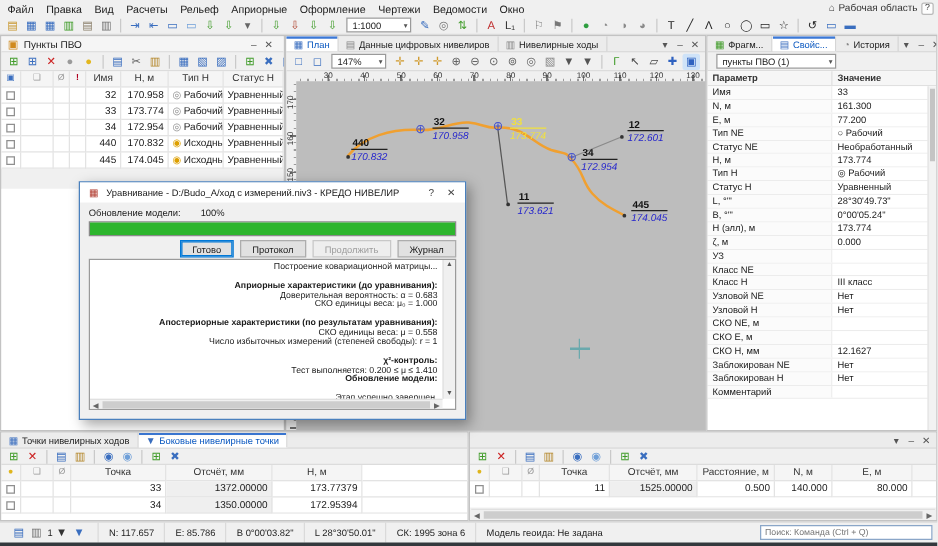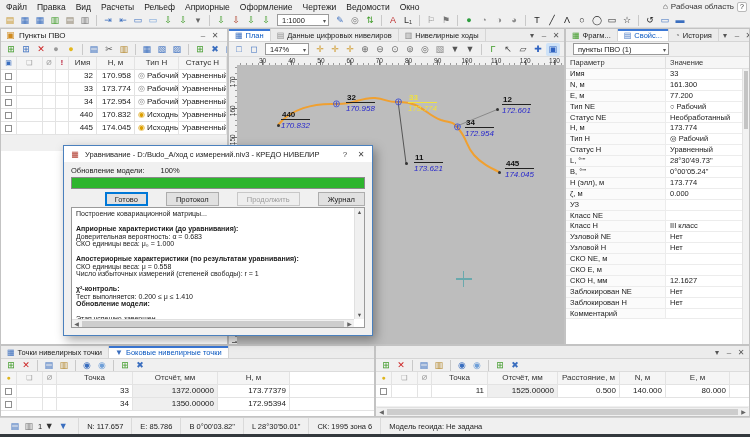--- a/index.html
+++ b/index.html
@@ -96,21 +96,21 @@
   #cursor-cross { position:absolute; width:16px; height:16px; z-index:2; }
   #cursor-cross::before { content:""; position:absolute; left:0; right:0; top:7px; height:1.5px; background:#6aa9ad; }
   #cursor-cross::after { content:""; position:absolute; top:0; bottom:0; left:7px; width:1.5px; background:#6aa9ad; }
 
   
   #right-panel { left:565px; top:28px; width:185px; height:317px; }
   #rp-selrow { height:15px; display:flex; align-items:center; padding:0 4px; background:#f0f0f0; border-bottom:1px solid #dcdcdc; }
   #rp-selector { width:96px; height:12px; }
   #rp-table { position:relative; background:#fff; height:289px; }
   .kv-head { display:flex; height:12px; background:#f6f6f6; border-bottom:1px solid #e0e0e0; font-size:7.5px; color:#333; }
-  .kv-head > div { padding:0 4px; line-height:12px; }
+  .kv-head > div { padding:0 4px; line-height:12px;font-weight:bold; }
   .kv-head .h1 { flex:0 0 100px; border-right:1px solid #e0e0e0; }
   .kv-row { display:flex; height:10.9px; border-bottom:1px solid #ececec; font-size:7.5px; }
   .kv-p { flex:0 0 100px; padding:0 4px; line-height:10.5px; border-right:1px solid #ececec;
     background:#fbfbfb; white-space:nowrap; overflow:hidden; }
   .kv-v { flex:1; padding:0 4px; line-height:10.5px; white-space:nowrap; overflow:hidden; background:#fff; }
   #rp-scroll { position:absolute; right:0; top:12px; bottom:0; width:7px; background:#f2f2f2; border-left:1px solid #e3e3e3; }
   #rp-thumb { position:absolute; left:1px; right:1px; top:2px; height:58px; background:#c4c4c4; }
 
   
   #bottom-left { left:0px; top:345px; width:375px; height:72px; }
@@ -119,25 +119,25 @@
     display:flex; align-items:center; border-top:1px solid #e0e0e0; }
   .hs-arrow { width:9px; height:8px; font-size:6px; color:#666; display:flex; align-items:center; justify-content:center; }
   .hs-thumb { flex:1; height:6px; background:#cdcdcd; margin:0 1px; }
 
   
   #dialog { position:absolute; left:63px; top:145px; width:310px; height:191px; z-index:60;
     background:#f0f0f0; border:1px solid #4a80bd; box-shadow:3px 4px 10px rgba(0,0,0,.35); }
   #dlg-title { height:16px; background:#fff; display:flex; align-items:center; gap:4px; padding:0 5px; font-size:7.5px; }
   #dlg-title .grow { flex:1; white-space:nowrap; overflow:hidden; }
   #dlg-title .icon { width:12px; font-size:8px; }
-  #dlg-body { padding:3px 7px 5px 7px; }
+  #dlg-body { padding:3px 7px 5px 7px;text-align:right; }
   #dlg-progress-row { display:flex; gap:16px; font-size:7.5px; height:11px; align-items:center; }
   #dlg-bar { height:12px; border:1px solid #8a8a8a; background:#e6e6e6; margin:1px 0 3px 0; }
   #dlg-bar-fill { height:100%; background:#2db52d; }
-  #dlg-buttons { display:flex; justify-content:flex-end; gap:18px; margin-bottom:1px; }
+  #dlg-buttons { display:flex; justify-content:flex-end; gap:5px; margin-bottom:1px; }
   .btn { height:14px; padding:0 9px; font-size:7.5px; background:#e1e1e1; border:1px solid #adadad;
     display:flex; align-items:center; white-space:nowrap; }
   .btn-default { border-color:#0078d7; box-shadow:inset 0 0 0 1px #0078d7; }
   .btn-disabled { color:#9d9d9d; border-color:#c8c8c8; background:#eeeeee; }
   #dlg-log { position:relative; height:121px; background:#fff; border:1px solid #9a9a9a; overflow:hidden; }
   #log-lines { padding:2px 14px 0 4px; }
   .logline { font-size:7px; line-height:7.5px; white-space:nowrap; min-height:7.5px; }
   .logline.b { font-weight:bold; }
   #log-vscroll { position:absolute; right:0; top:0; bottom:8px; width:10px; background:#f0f0f0; border-left:1px solid #e0e0e0;
     display:flex; flex-direction:column; justify-content:space-between; align-items:center; }
@@ -535,21 +535,21 @@
       <div id="rp-scroll">
           <div id="rp-thumb"></div>
         </div>
     </div>
   </div>
 
   <div class="panel" id="bottom-left">
     <div class="tabbar">
       <div class="tab">
         <span class="ticonx" style="color:#3a6ebf">▦</span>
-        <span>Точки нивелирных точки</span>
+        <span>Точки нивелирных ходов</span>
       </div>
       <div class="tab active">
         <span class="ticonx" style="color:#3a6ebf">▼</span>
         <span>Боковые нивелирные точки</span>
       </div>
     </div>
     <div class="toolbar" style="height:13px">
         <span class="icon" style="color: rgb(63, 155, 40);">⊞</span>
         <span class="icon" style="color: rgb(204, 34, 34);">✕</span>
         <span class="tsep"></span>
@@ -718,16 +718,19 @@
       <span style="display:contents"><span class="icon" style="color: rgb(58, 110, 191);">▤</span><span class="icon" style="color: rgb(119, 119, 119);">▥</span></span>
       <span style="margin-left:2px">1</span>
       <span style="display:contents"><span class="icon" style="color: rgb(51, 51, 51);">▼</span><span class="icon" style="color: rgb(58, 110, 191);">▼</span></span>
     </span>
     <span class="st-seg">N: 117.657</span>
     <span class="st-seg">E: 85.786</span>
     <span class="st-seg">B  0°00'03.82"</span>
     <span class="st-seg">L  28°30'50.01"</span>
     <span class="st-seg">СК: 1995 зона 6</span>
     <span class="st-seg" style="border-right:none">Модель геоида: Не задана</span>
+    <span id="st-search">
+      <input type="text" placeholder="Поиск: Команда (Ctrl + Q)" style="">
+    </span>
   </div>
   <div id="bottom-edge"></div>
 
 </div>
 
 </body></html>

